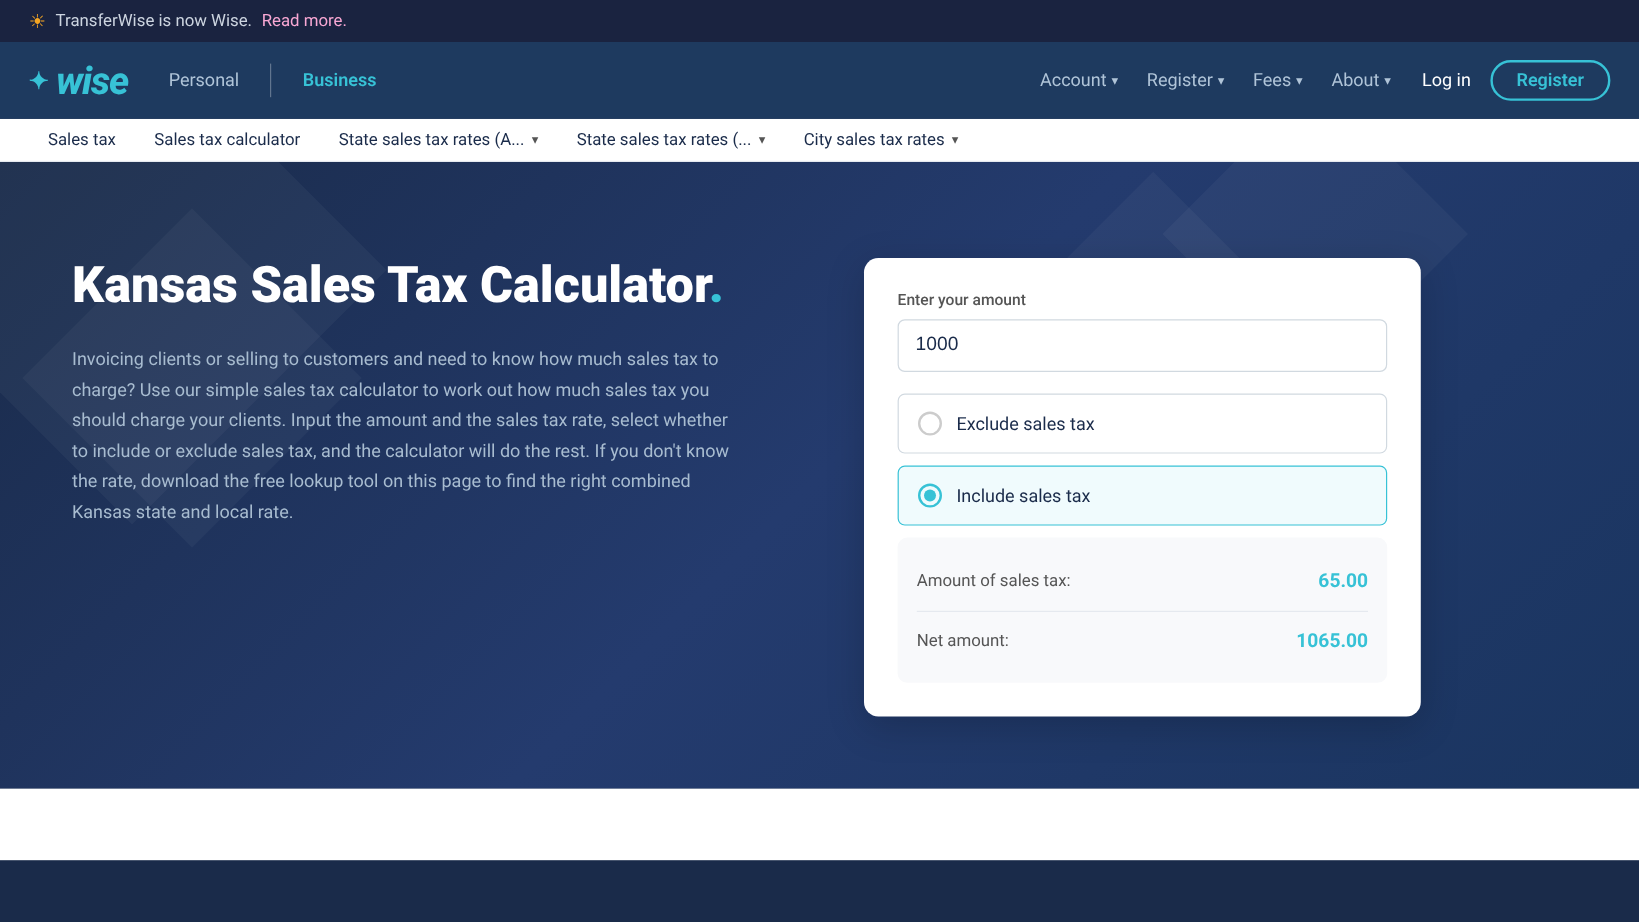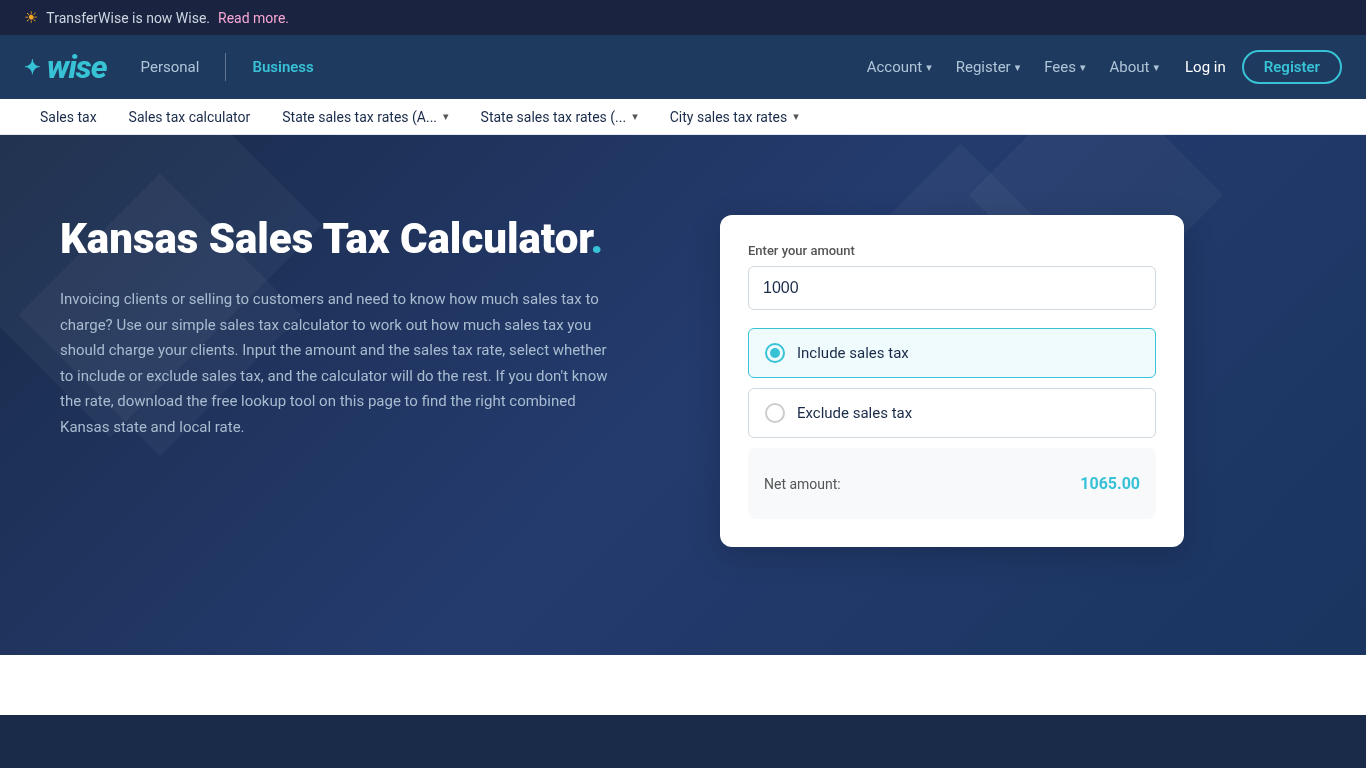--- a/index.html
+++ b/index.html
@@ -370,33 +370,37 @@
       <span>Kansas Sales Tax Calculator</span><span class="dot">.</span>
     </h1>
     <p class="hero-desc">Invoicing clients or selling to customers and need to know how much sales tax to charge? Use our simple sales tax calculator to work out how much sales tax you should charge your clients. Input the amount and the sales tax rate, select whether to include or exclude sales tax, and the calculator will do the rest. If you don't know the rate, download the free lookup tool on this page to find the right combined Kansas state and local rate.</p>
   </div>
 
   <div class="calculator-card">
     <div class="calc-label">Enter your amount</div>
     <input class="calc-input" type="text" value="1000" style="">
 
 
+    <div class="calc-radio-option">
+      <div class="radio-circle"></div>
+      <span>Exclude sales tax</span>
+    </div>
+
     <div class="calc-radio-option selected">
       <div class="radio-circle selected">
         <div class="radio-inner"></div>
       </div>
       <span>Include sales tax</span>
     </div>
 
-    <div class="calc-radio-option">
-      <div class="radio-circle"></div>
-      <span>Exclude sales tax</span>
-    </div>
-
     <div class="calc-results">
+      <div class="calc-result-row">
+        <span class="result-label">Amount of sales tax:</span>
+        <span class="result-value">65.00</span>
+      </div>
       <div class="calc-result-row">
         <span class="result-label">Net amount:</span>
         <span class="result-value">1065.00</span>
       </div>
     </div>
   </div>
 </section>
 
 <div class="save-section">
   

